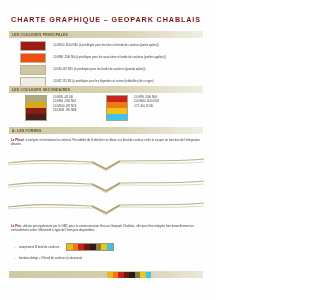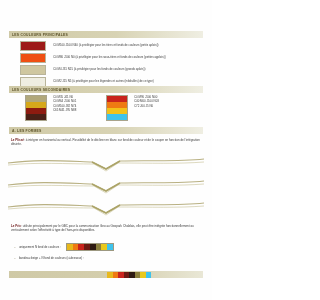--- a/index.html
+++ b/index.html
@@ -92,20 +92,21 @@
     background:linear-gradient(to right,#cfc9a6 0%,#d5cfae 60%,#e9e7d6 100%);
     display:flex;align-items:center;justify-content:flex-end;
   }
   .footer-bar .prism{margin-right:52px;height:6px;width:44px;border:none;}
 </style>
 </head>
 <body>
 
 <div class="page">
 
+  <div class="doc-title">CHARTE GRAPHIQUE – GEOPARK CHABLAIS</div>
 
   <div class="section-bar" style="top:31px;">
     <span class="label">LES COULEURS PRINCIPALES</span>
   </div>
 
   <div class="swatch-row" style="top:41px;">
     <span class="swatch" style="background:#9d1a17;"></span>
     <span class="swatch-text">C0 M100 J100 N40 (à privilégier pour les titres et fonds de couleurs (petits aplats))</span>
   </div>
   <div class="swatch-row" style="top:53px;">

